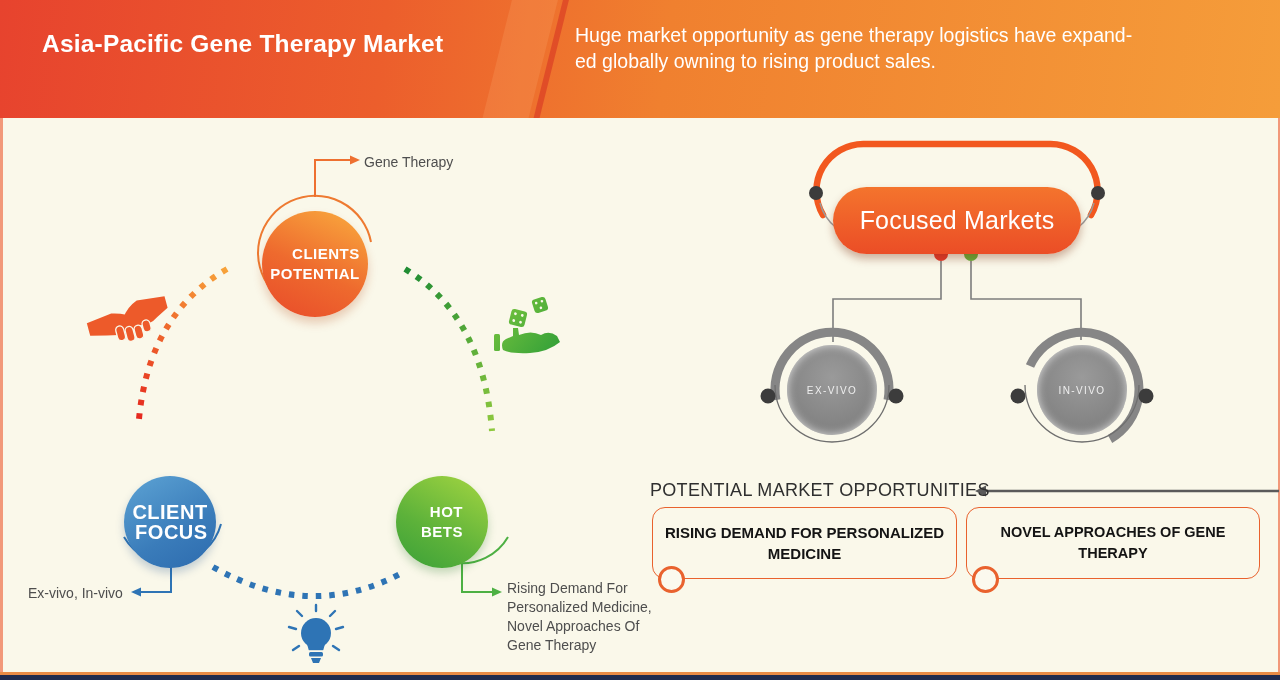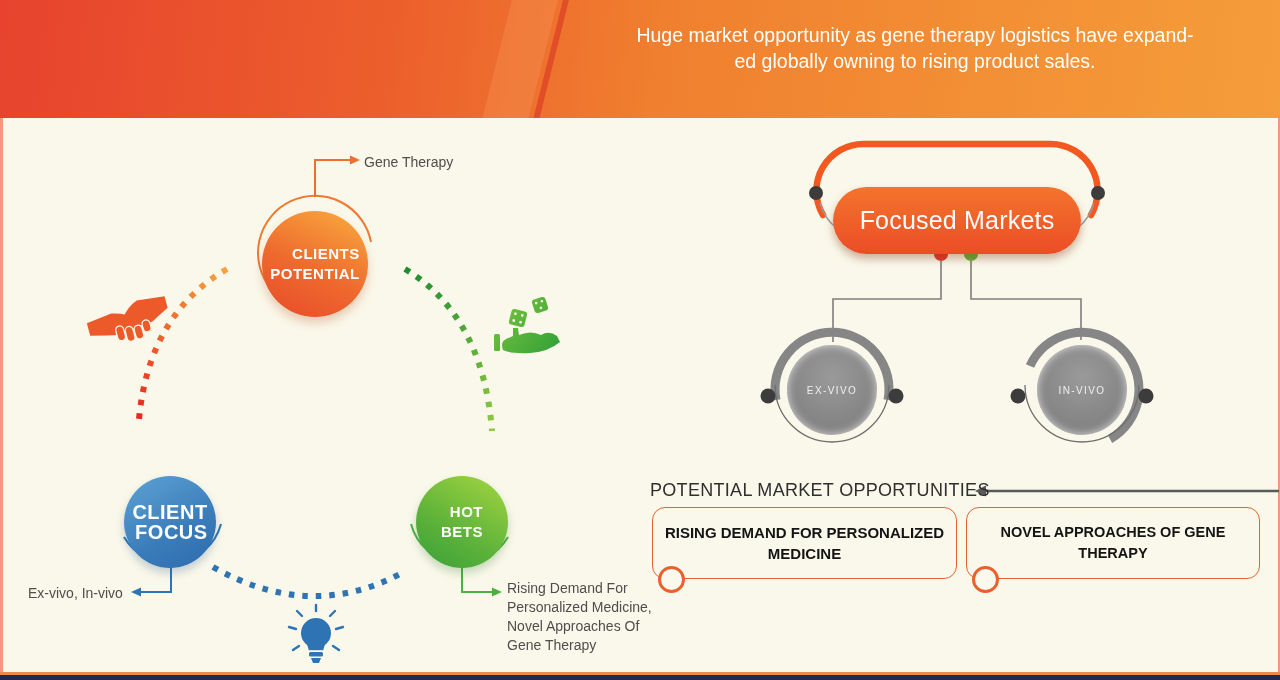--- a/index.html
+++ b/index.html
@@ -5,41 +5,41 @@
   html,body{margin:0;padding:0;}
   body{font-family:"Liberation Sans",sans-serif;}
   #page{position:relative;width:1280px;height:680px;overflow:hidden;background:#faf8ea;}
 
   
   #header{position:absolute;left:0;top:0;width:1280px;height:118px;
     background:linear-gradient(97deg,#e7432e 0%,#ec5e2c 30%,#f0802f 52%,#f59d3a 100%);overflow:hidden;}
   .hdr-stripe1{position:absolute;left:497px;top:-20px;width:46px;height:160px;background:rgba(255,190,130,.18);transform:skewX(-14deg);}
   .hdr-stripe2{position:absolute;left:548px;top:-20px;width:6px;height:160px;background:rgba(214,48,34,.55);transform:skewX(-14deg);}
   #hdr-title{position:absolute;left:42px;top:30px;font-size:24.5px;font-weight:700;color:#ffffff;letter-spacing:.2px;}
-  #hdr-sub{position:absolute;left:575px;top:22px;width:680px;font-size:19.5px;line-height:26px;color:#ffffff;white-space:pre-line;text-align:center;}
+  #hdr-sub{position:absolute;left:575px;top:22px;width:680px;font-size:19.5px;line-height:26px;color:#ffffff;white-space:pre-line;}
 
   
   .edge{position:absolute;top:118px;height:554px;width:2.5px;background:#f2997a;}
   #edge-left{left:0;} #edge-right{right:0;}
   #rule-orange{position:absolute;left:0;top:672px;width:1280px;height:3px;background:#e88b45;}
   #footer-bar{position:absolute;left:0;top:675px;width:1280px;height:5px;background:#1f2b4e;}
 
   
   #gfx{position:absolute;left:0;top:0;z-index:1;pointer-events:none;}
 
   
   .node{position:absolute;z-index:2;border-radius:50%;display:flex;align-items:center;justify-content:center;
         color:#fff;text-align:right;white-space:pre-line;font-weight:600;letter-spacing:.5px;margin-top:12px;}
   #node-clients{left:262px;top:199px;width:106px;height:106px;font-size:15px;line-height:20px;
         background:linear-gradient(205deg,#f8a33c 8%,#ee6a2e 55%,#e94e2a 95%);
         box-shadow:0 6px 10px rgba(180,70,20,.25);}
   #node-focus{left:124px;top:464px;width:92px;height:92px;font-size:20px;line-height:20px;
         background:linear-gradient(150deg,#5aa0d2 5%,#3a7cba 60%,#2d6bae 100%);
         box-shadow:0 5px 9px rgba(30,80,140,.25);}
-  #node-bets{left:416px;top:464px;width:92px;height:92px;font-size:15px;line-height:20px;
+  #node-bets{left:396px;top:464px;width:92px;height:92px;font-size:15px;line-height:20px;
         background:linear-gradient(210deg,#9bd140 8%,#5db23a 60%,#3aa038 100%);
         box-shadow:0 5px 9px rgba(40,120,40,.25);}
 
   .anno{position:absolute;z-index:2;color:#4e4e4e;font-size:14px;line-height:19px;}
   #anno-gene{left:364px;top:153px;}
   #anno-exvivo{left:28px;top:584px;}
   #anno-rising{left:507px;top:579px;white-space:pre-line;}
 
   
   #pill{position:absolute;z-index:2;left:833px;top:158px;width:248px;height:67px;border-radius:34px;
@@ -64,20 +64,21 @@
   #opp-dot1{left:658px;} #opp-dot2{left:972px;}
 </style>
 </head>
 <body>
 
 <div id="page">
 
   <div id="header">
     <div class="hdr-stripe1"></div>
     <div class="hdr-stripe2"></div>
+    <div id="hdr-title">Asia-Pacific Gene Therapy Market</div>
     <div id="hdr-sub">Huge market opportunity as gene therapy logistics have expand-
 ed globally owning to rising product sales.</div>
   </div>
 
   <svg id="gfx" width="1280" height="680" viewBox="0 0 1280 680">
     <defs>
       <linearGradient id="arcOr" x1="227" y1="269" x2="139" y2="419" gradientUnits="userSpaceOnUse">
         <stop offset="0" stop-color="#f7a33a"></stop>
           <stop offset="1" stop-color="#e5281f"></stop>
       </linearGradient>

